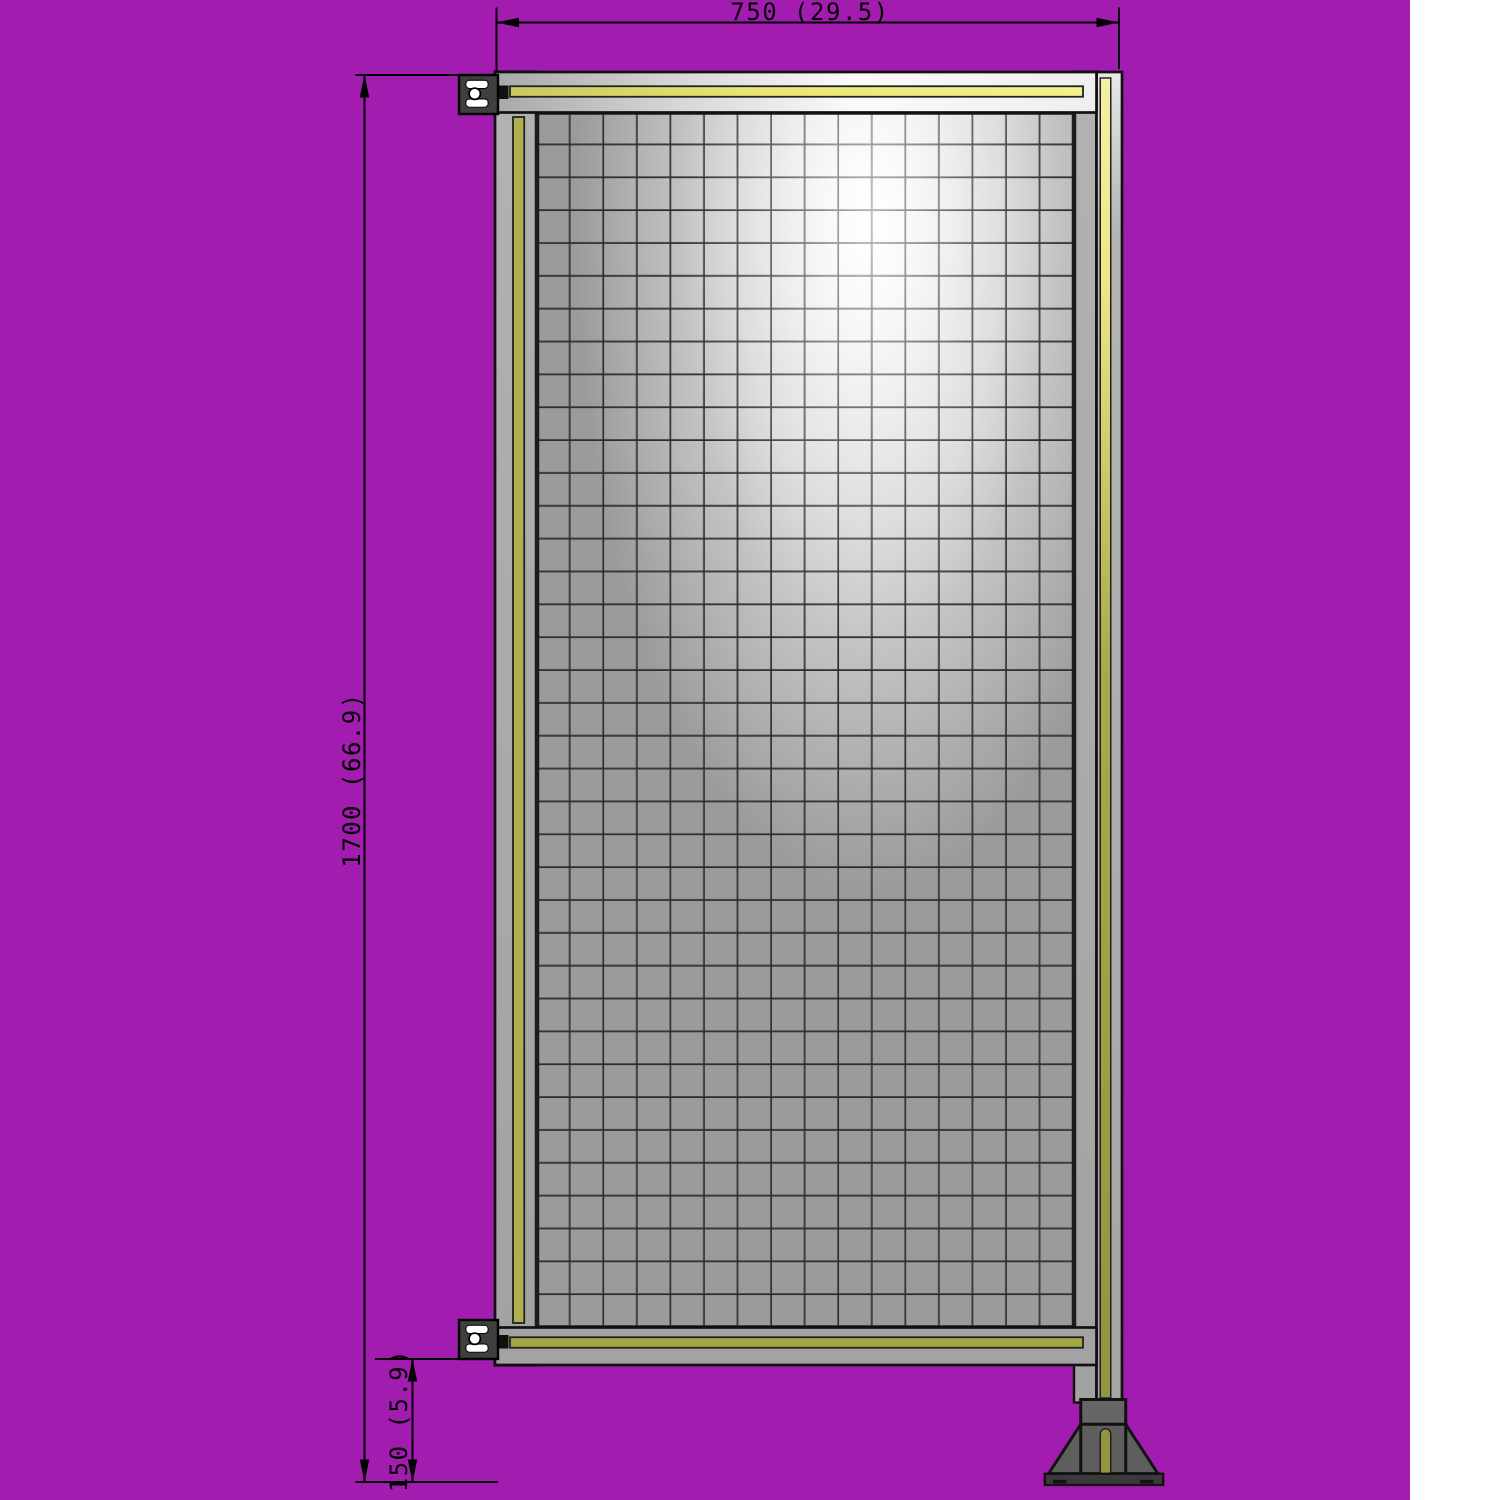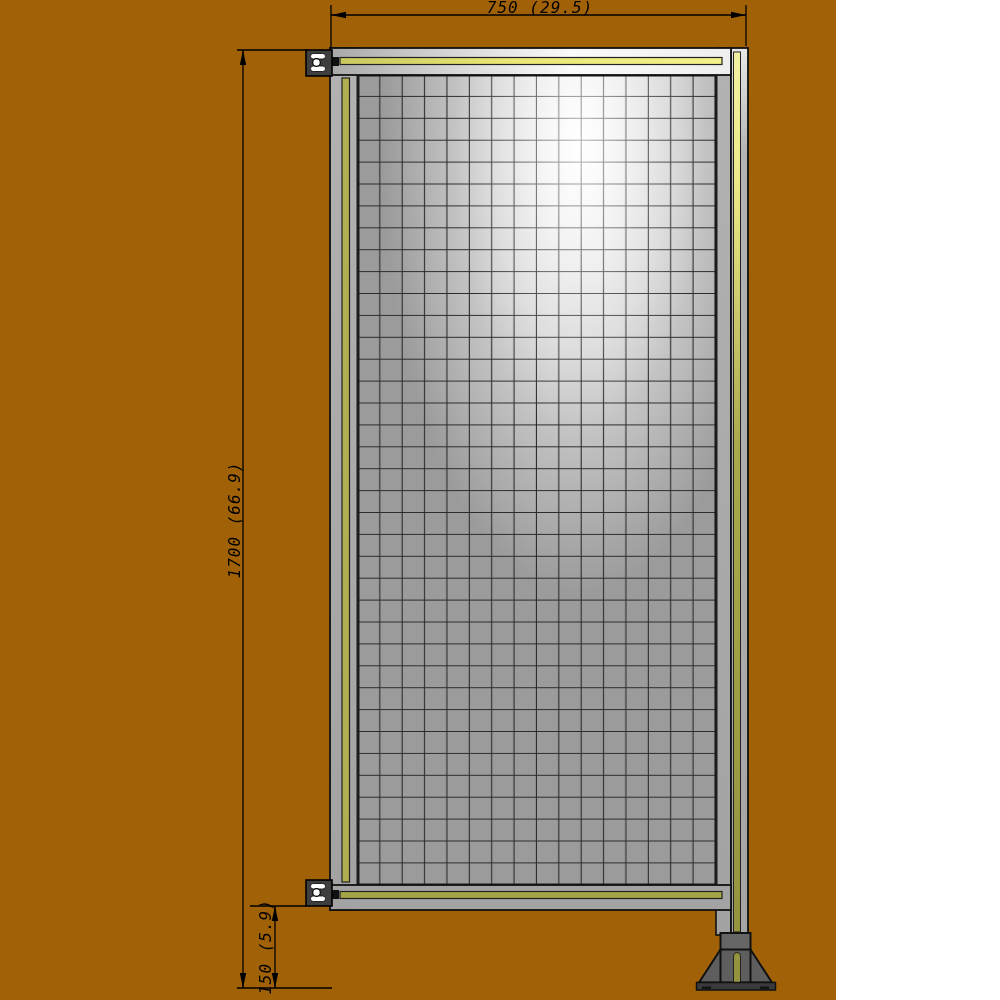--- a/index.html
+++ b/index.html
@@ -2,26 +2,25 @@
 <html><head>
 <meta charset="utf-8">
 <style>
   html, body {
     margin: 0;
     padding: 0;
     background: #ffffff;
   }
   .canvas {
     position: relative;
-    width: 836px;
+    width: 940px;
     height: 1000px;
-    background: #a16207;
+    background: #a21caf;
     overflow: hidden;
     font-family: "DejaVu Sans Mono", "Liberation Mono", monospace;
-    font-style: italic;
   }
   svg { display: block; }
   .dim-text {
     font-family: "DejaVu Sans Mono", "Liberation Mono", monospace;
     font-size: 16px;
     letter-spacing: 1px;
     fill: #000000;
   }
   .dim-line {
     stroke: #000000;

